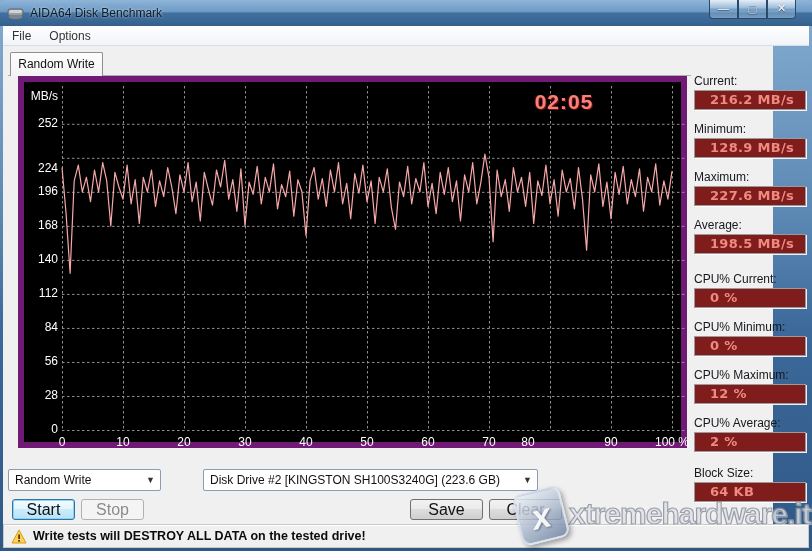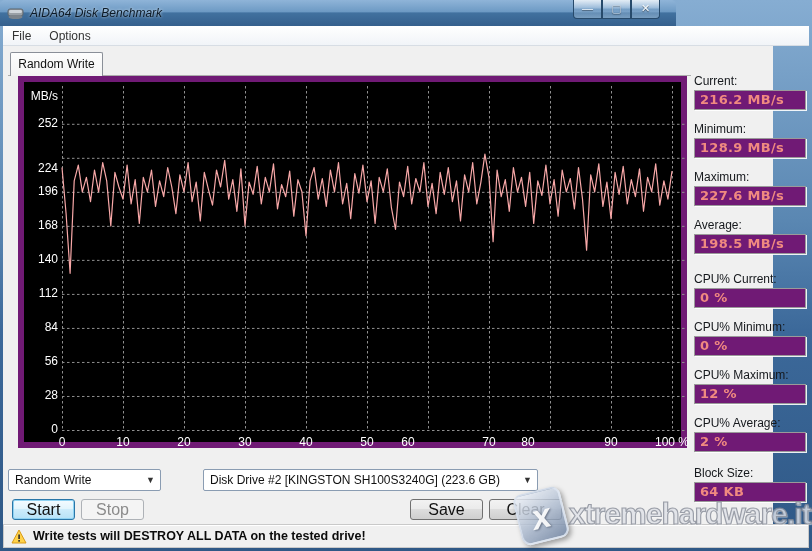--- a/index.html
+++ b/index.html
@@ -4,23 +4,23 @@
 <style>
   * { margin:0; padding:0; box-sizing:border-box; }
   html,body { width:812px; height:551px; overflow:hidden;
     font-family:"Liberation Sans","DejaVu Sans",sans-serif; }
 
   .window { position:relative; width:812px; height:551px;
     background:linear-gradient(180deg,#86add2 0%,#5a87b2 40%,#3c699a 60%,#2f5886 100%);
     outline:1px solid #1b3a5c; }
 
   
-  .titlebar { position:absolute; left:0; top:0; width:676px; height:26px;
+  .titlebar { position:absolute; left:0; top:0; width:812px; height:26px;
     background:linear-gradient(180deg,#8fb4d8 0%,#6d9ac4 45%,#41719f 50%,#35608d 100%);
-    border-radius:5px 5px 0 0;font-style:italic; }
+    border-radius:5px 5px 0 0; }
   .app-icon { position:absolute; left:7px; top:5px; width:17px; height:15px; }
   .title-text { position:absolute; left:30px; top:0; height:26px; line-height:26px;
     font-size:12px; color:#0d1a26; text-shadow:0 0 3px rgba(255,255,255,.7); }
   .winbtns { position:absolute; right:16px; top:0; display:flex; }
   .winbtn { width:29px; height:19px; margin-left:0; border:1px solid #274a6b; border-top:none;
     background:linear-gradient(180deg,rgba(255,255,255,.75) 0%,rgba(195,215,235,.45) 45%,rgba(120,155,190,.35) 50%,rgba(170,200,225,.55) 100%);
     color:#f4f8fb; font-size:11px; text-align:center; line-height:17px;
     text-shadow:0 1px 1px rgba(0,0,0,.5); }
   .winbtn.first { border-radius:0 0 0 4px; }
   .winbtn.last  { border-radius:0 0 4px 0; }
@@ -52,24 +52,24 @@
     color:#fff; font-size:12px; }
   .ytick { position:absolute; width:34px; text-align:right; color:#fff; font-size:12px; }
   .xtick { position:absolute; width:44px; text-align:center; color:#fff; font-size:12px; top:353px; }
   .timer { position:absolute; left:494px; top:8px; width:92px; text-align:center;
     font-size:21px; font-weight:bold; color:#f4837b; letter-spacing:1px;
     text-shadow:1px 1px 0 #7c0e0e, -1px 0 0 #5e0808; }
 
   
   .stat { position:absolute; left:691px; width:112px; }
   .stat .lbl { font-size:12px; color:#15181c; margin-bottom:2px; }
-  .stat .val { height:20px; background:#701a75; border:1px solid #9a9a9a;
+  .stat .val { height:20px; background:#7f1d1d; border:1px solid #9a9a9a;
     box-shadow:1px 1px 0 rgba(255,255,255,.9);
     color:#f08a80; font-size:13px; font-weight:bold; font-family:"DejaVu Sans",sans-serif;
-    line-height:18px; padding-left:5px; letter-spacing:.3px; }
+    line-height:18px; padding-left:15px; letter-spacing:.3px; }
 
   
   .combo { position:absolute; height:22px; background:#fff; border:1px solid #8a9cb2;
     border-radius:2px; font-size:12px; color:#111; line-height:20px; padding:0 18px 0 6px;
     white-space:nowrap; overflow:hidden; }
   .combo .arrow { position:absolute; right:5px; top:0; line-height:20px; font-size:9px; color:#333; }
 
   
   .btn { position:absolute; height:21px; border:1px solid #707070; border-radius:3px;
     background:linear-gradient(180deg,#f2f2f2 0%,#ebebeb 45%,#dddddd 50%,#cfcfcf 100%);
@@ -165,26 +165,27 @@
           <div class="ytick" style="top: 305.978px;">28</div>
           <div class="ytick" style="top: 340px;">0</div>
         </div>
       <div id="xticks">
           <div class="xtick" style="left: 16px;">0</div>
           <div class="xtick" style="left: 77px;">10</div>
           <div class="xtick" style="left: 138px;">20</div>
           <div class="xtick" style="left: 199px;">30</div>
           <div class="xtick" style="left: 260px;">40</div>
           <div class="xtick" style="left: 321px;">50</div>
-          <div class="xtick" style="left: 362px;">60</div>
+          <div class="xtick" style="left: 382px;">60</div>
           <div class="xtick" style="left: 443px;">70</div>
           <div class="xtick" style="left: 482px;">80</div>
           <div class="xtick" style="left: 565px;">90</div>
           <div class="xtick" style="left: 626px;">100 %</div>
         </div>
+      <div class="timer">02:05</div>
     </div>
 
     <div class="stat" style="top:28px">
       <div class="lbl">Current:</div>
       <div class="val">216.2 MB/s</div>
     </div>
     <div class="stat" style="top:76px">
       <div class="lbl">Minimum:</div>
       <div class="val">128.9 MB/s</div>
     </div>

